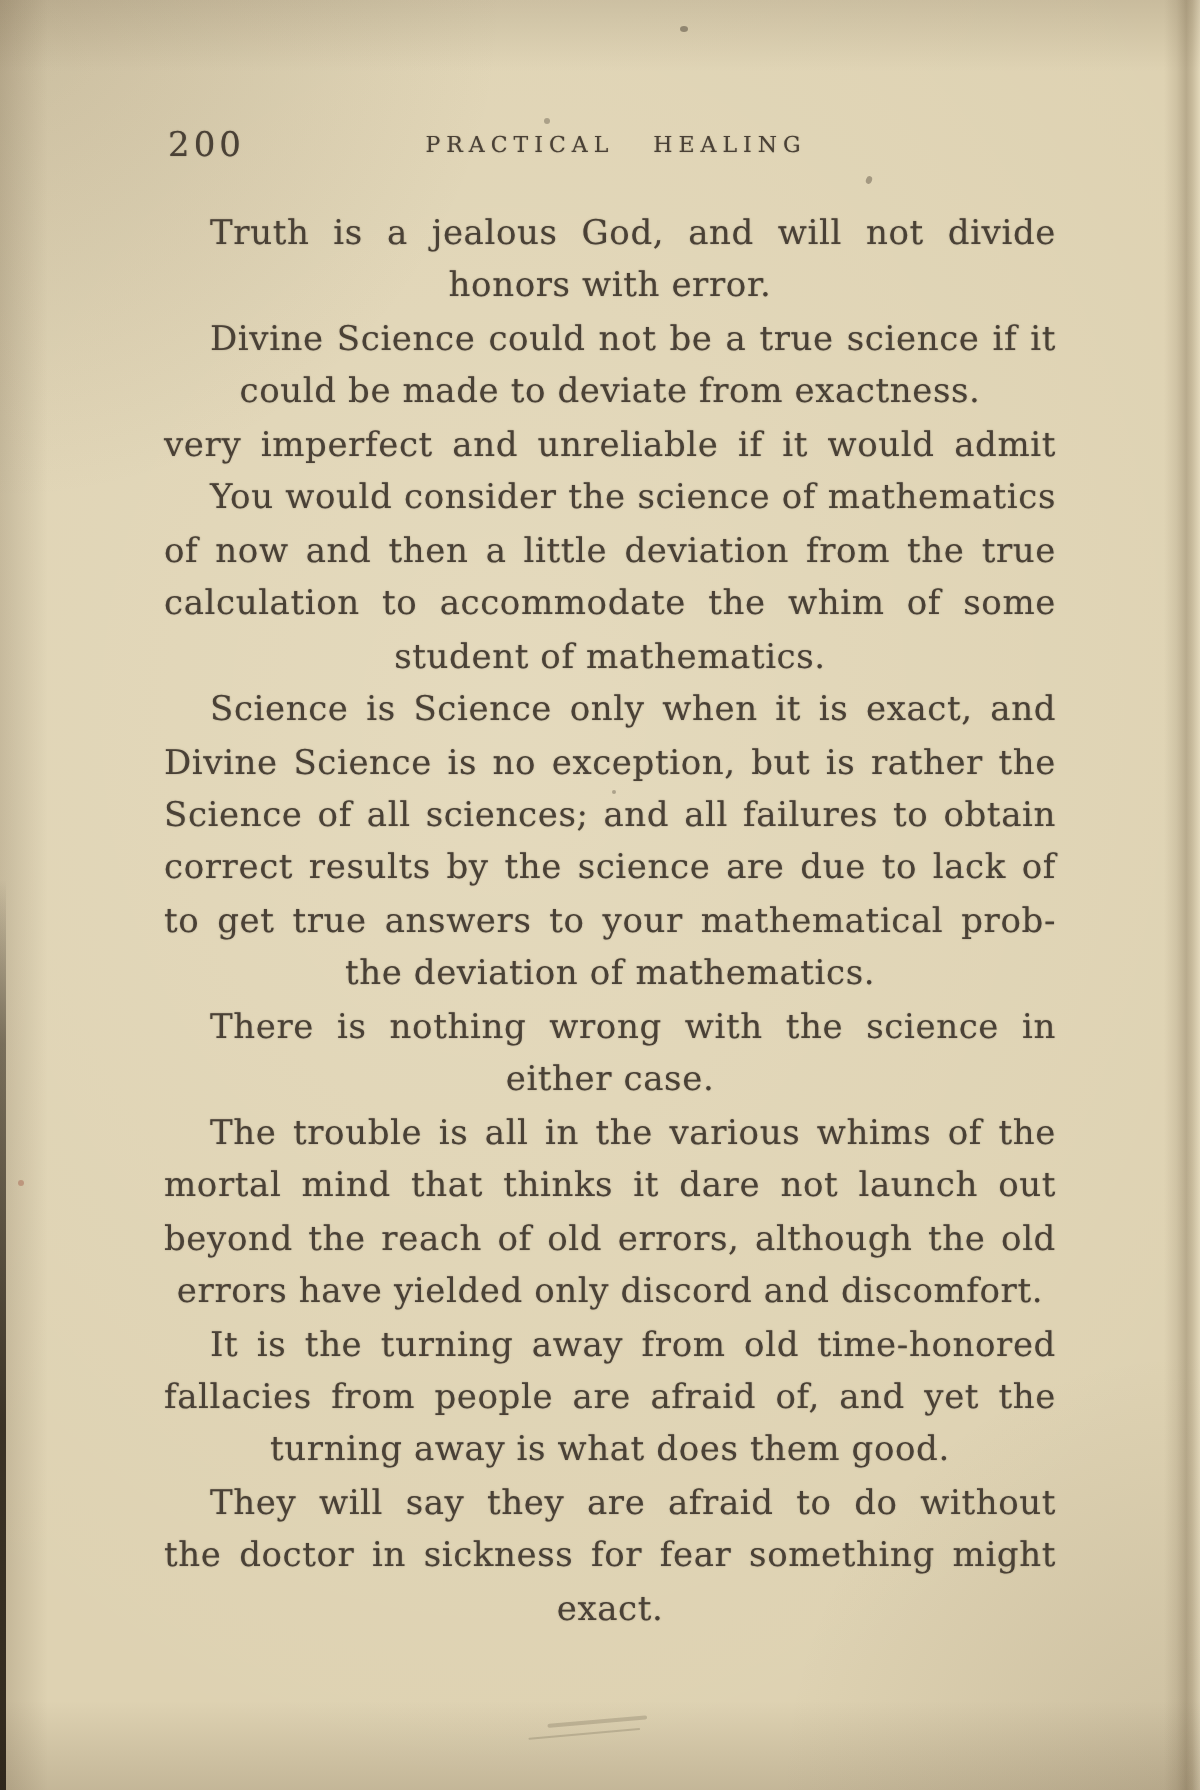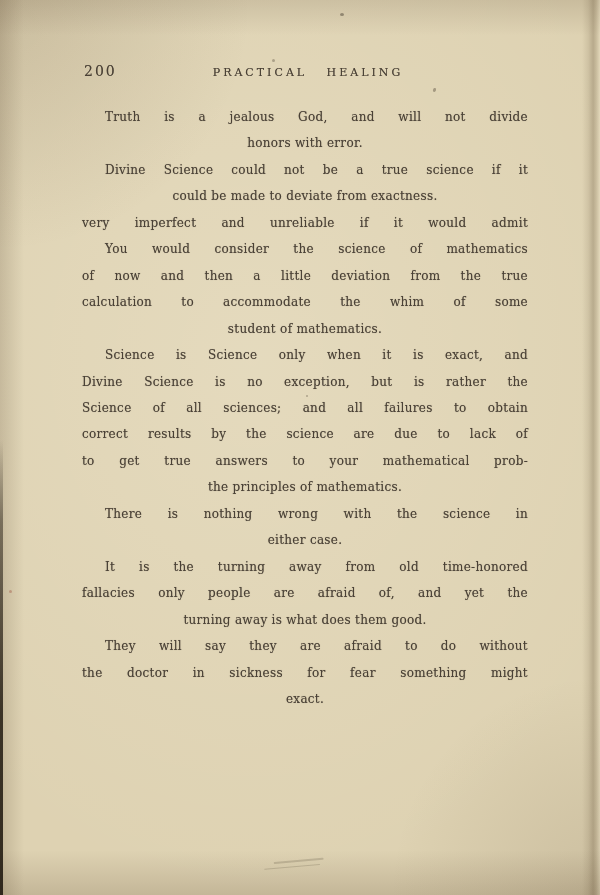--- a/index.html
+++ b/index.html
@@ -28,33 +28,33 @@
       rgba(245,238,216,.20) 100%);
   }
   .edge-left-sliver {
     position: absolute; left: 0; top: 440px; bottom: 0; width: 3px;
     background: linear-gradient(to bottom,
       rgba(25,18,10,0) 0%, rgba(25,18,10,.45) 18%, rgba(25,18,10,.8) 60%, rgba(25,18,10,.85) 100%);
   }
   .header { position: absolute; top: 0; left: 0; right: 0; height: 95px; color: var(--ink, #4a4136); }
   .page-number {
     position: absolute; left: 84px; top: 63px;
-    font-size: 14px; letter-spacing: 2px;
+    font-size: 17px; letter-spacing: 2px;
     text-shadow: 0 0 .6px rgba(74,65,54,.55);
   }
   .running-head {
     position: absolute; left: 0; top: 66px; width: 100%;
     padding-left: 16px; box-sizing: border-box;
     text-align: center; font-size: 11px;
     letter-spacing: 3px; word-spacing: 13px;
     text-shadow: 0 0 .6px rgba(74,65,54,.55);
   }
   .body-text {
     position: absolute; top: 104px; left: 82px; width: 446px;
-    font-size: 12px; line-height: 26.45px;
+    font-size: 17px; line-height: 26.45px;
     color: var(--ink, #4a4136);
     letter-spacing: .3px;
     text-shadow: 0 0 .7px rgba(74,65,54,.5);
   }
   .paragraph { margin: 0; }
   .line { display: block; text-align: center; }
   .line.just { text-align: justify; text-align-last: justify; }
   .line.first { text-indent: 23px; }
   .speck { position: absolute; border-radius: 50%; }
   .speck.s1 { left: 340px; top: 13px;  width: 4px; height: 3px; background: rgba(90,80,65,.55); }
@@ -97,29 +97,35 @@
         <div class="line just">of now and then a little deviation from the true</div>
         <div class="line just">calculation to accommodate the whim of some</div>
         <div class="line">student of mathematics.</div>
       </div>
       <div class="paragraph">
         <div class="line just first">Science is Science only when it is exact, and</div>
         <div class="line just">Divine Science is no exception, but is rather the</div>
         <div class="line just">Science of all sciences; and all failures to obtain</div>
         <div class="line just">correct results by the science are due to lack of</div>
         <div class="line just">to get true answers to your mathematical prob-</div>
-        <div class="line">the principles of mathematics.</div>
+        <div class="line">the deviation of mathematics.</div>
       </div>
       <div class="paragraph">
         <div class="line just first">There is nothing wrong with the science in</div>
         <div class="line">either case.</div>
       </div>
       <div class="paragraph">
+        <div class="line just first">The trouble is all in the various whims of the</div>
+        <div class="line just">mortal mind that thinks it dare not launch out</div>
+        <div class="line just">beyond the reach of old errors, although the old</div>
+        <div class="line">errors have yielded only discord and discomfort.</div>
+      </div>
+      <div class="paragraph">
         <div class="line just first">It is the turning away from old time-honored</div>
-        <div class="line just">fallacies only people are afraid of, and yet the</div>
+        <div class="line just">fallacies from people are afraid of, and yet the</div>
         <div class="line">turning away is what does them good.</div>
       </div>
       <div class="paragraph">
         <div class="line just first">They will say they are afraid to do without</div>
         <div class="line just">the doctor in sickness for fear something might</div>
         <div class="line">exact.</div>
       </div>
     </div>
 
   <span class="speck s1"></span>

